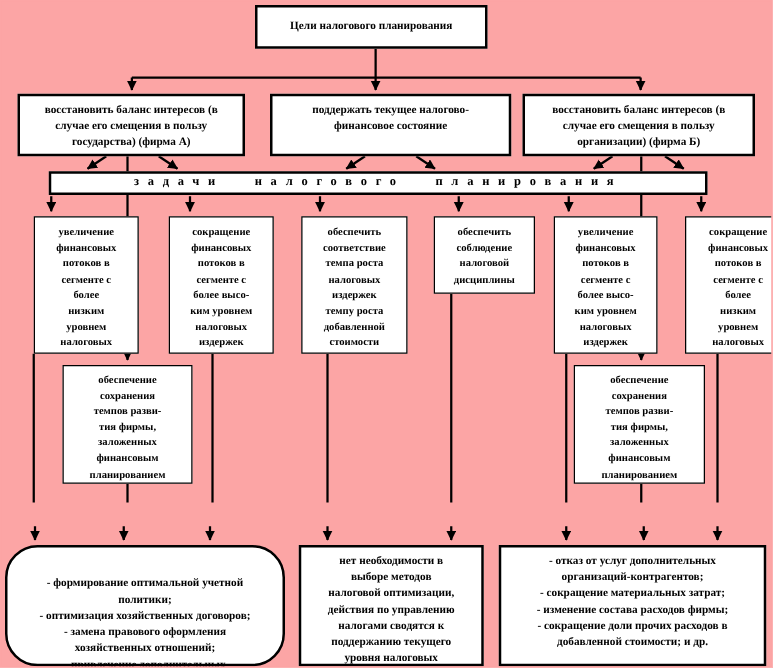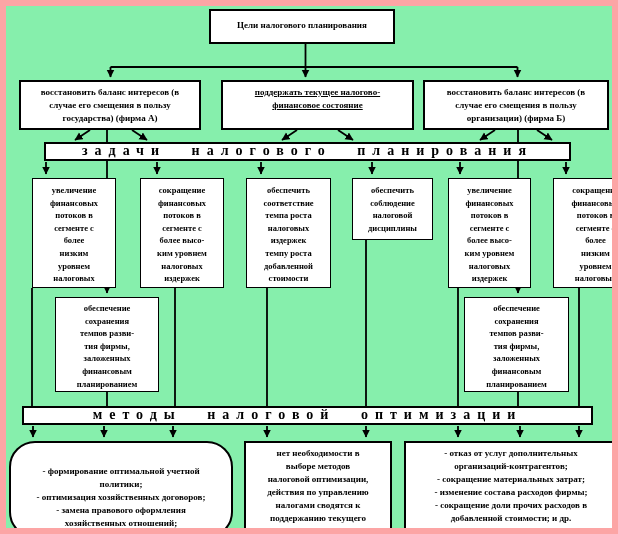--- a/index.html
+++ b/index.html
@@ -1,20 +1,20 @@
 <!DOCTYPE html>
 <html><head>
 <meta charset="utf-8">
 <style>
   html,body { margin:0; padding:0; }
   #canvas {
     position:relative;
     width:618px; height:534px;
-    background:#86efac;
-    border:6px solid #fca5a5;
+    background:#fca5a5;
+    border:1px solid #fca5a5;
     box-sizing:border-box;
     font-family:"Liberation Serif","DejaVu Serif",serif;
     overflow:hidden;
   }
   #connectors { position:absolute; left:0; top:0; z-index:1; }
   .node {
     position:absolute;
     background:#fff;
     border:2px solid #000;
     box-sizing:border-box;
@@ -22,25 +22,25 @@
     font-weight:bold;
     text-align:center;
     white-space:pre-line;
     z-index:2;
     font-size:9px;
     line-height:13px;
   }
   .thin { border-width:1.5px; }
   .n-goal   { left:203px; top:3px;  width:186px; height:35px; padding-top:8px; }
   .n-g-a    { left:13px;  top:74px; width:182px; height:50px; padding-top:4px; }
-  .n-g-b    { left:215px; top:74px; width:193px; height:50px; padding-top:4px;text-decoration:underline; }
+  .n-g-b    { left:215px; top:74px; width:193px; height:50px; padding-top:4px; }
   .n-g-c    { left:417px; top:74px; width:186px; height:50px; padding-top:4px; }
   .banner {
     letter-spacing:7px; word-spacing:15px;
-    font-size:14px; line-height:14px;
+    font-size:10px; line-height:14px;
     overflow:hidden;
   }
   .n-banner1 { left:38px; top:136px; width:527px; height:19px; }
   .n-banner2 { left:16px; top:400px; width:571px; height:19px; }
   .task { font-size:8.5px; line-height:12.6px; padding-top:5px;margin-left:24px; }
   .n-t1 { left:2px;   top:172px; width:84px; height:110px; }
   .n-t2 { left:110px; top:172px; width:84px; height:110px; }
   .n-t3 { left:216px; top:172px; width:85px; height:110px; }
   .n-t4 { left:322px; top:172px; width:81px; height:62px; }
   .n-t5 { left:418px; top:172px; width:83px; height:110px; }
@@ -173,21 +173,20 @@
 финансовым
 планированием</div>
   <div class="node thin n-p-right">обеспечение
 сохранения
 темпов разви-
 тия фирмы,
 заложенных
 финансовым
 планированием</div>
 
-  <div class="node banner n-banner2">методы налоговой оптимизации</div>
 
   <div class="node n-m1">- формирование оптимальной учетной
 политики;
 - оптимизация хозяйственных договоров;
 - замена правового оформления
 хозяйственных отношений;
 - привлечение дополнительных
 организаций-контрагентов; и др.</div>
   <div class="node n-m3">- отказ от услуг дополнительных
 организаций-контрагентов;

